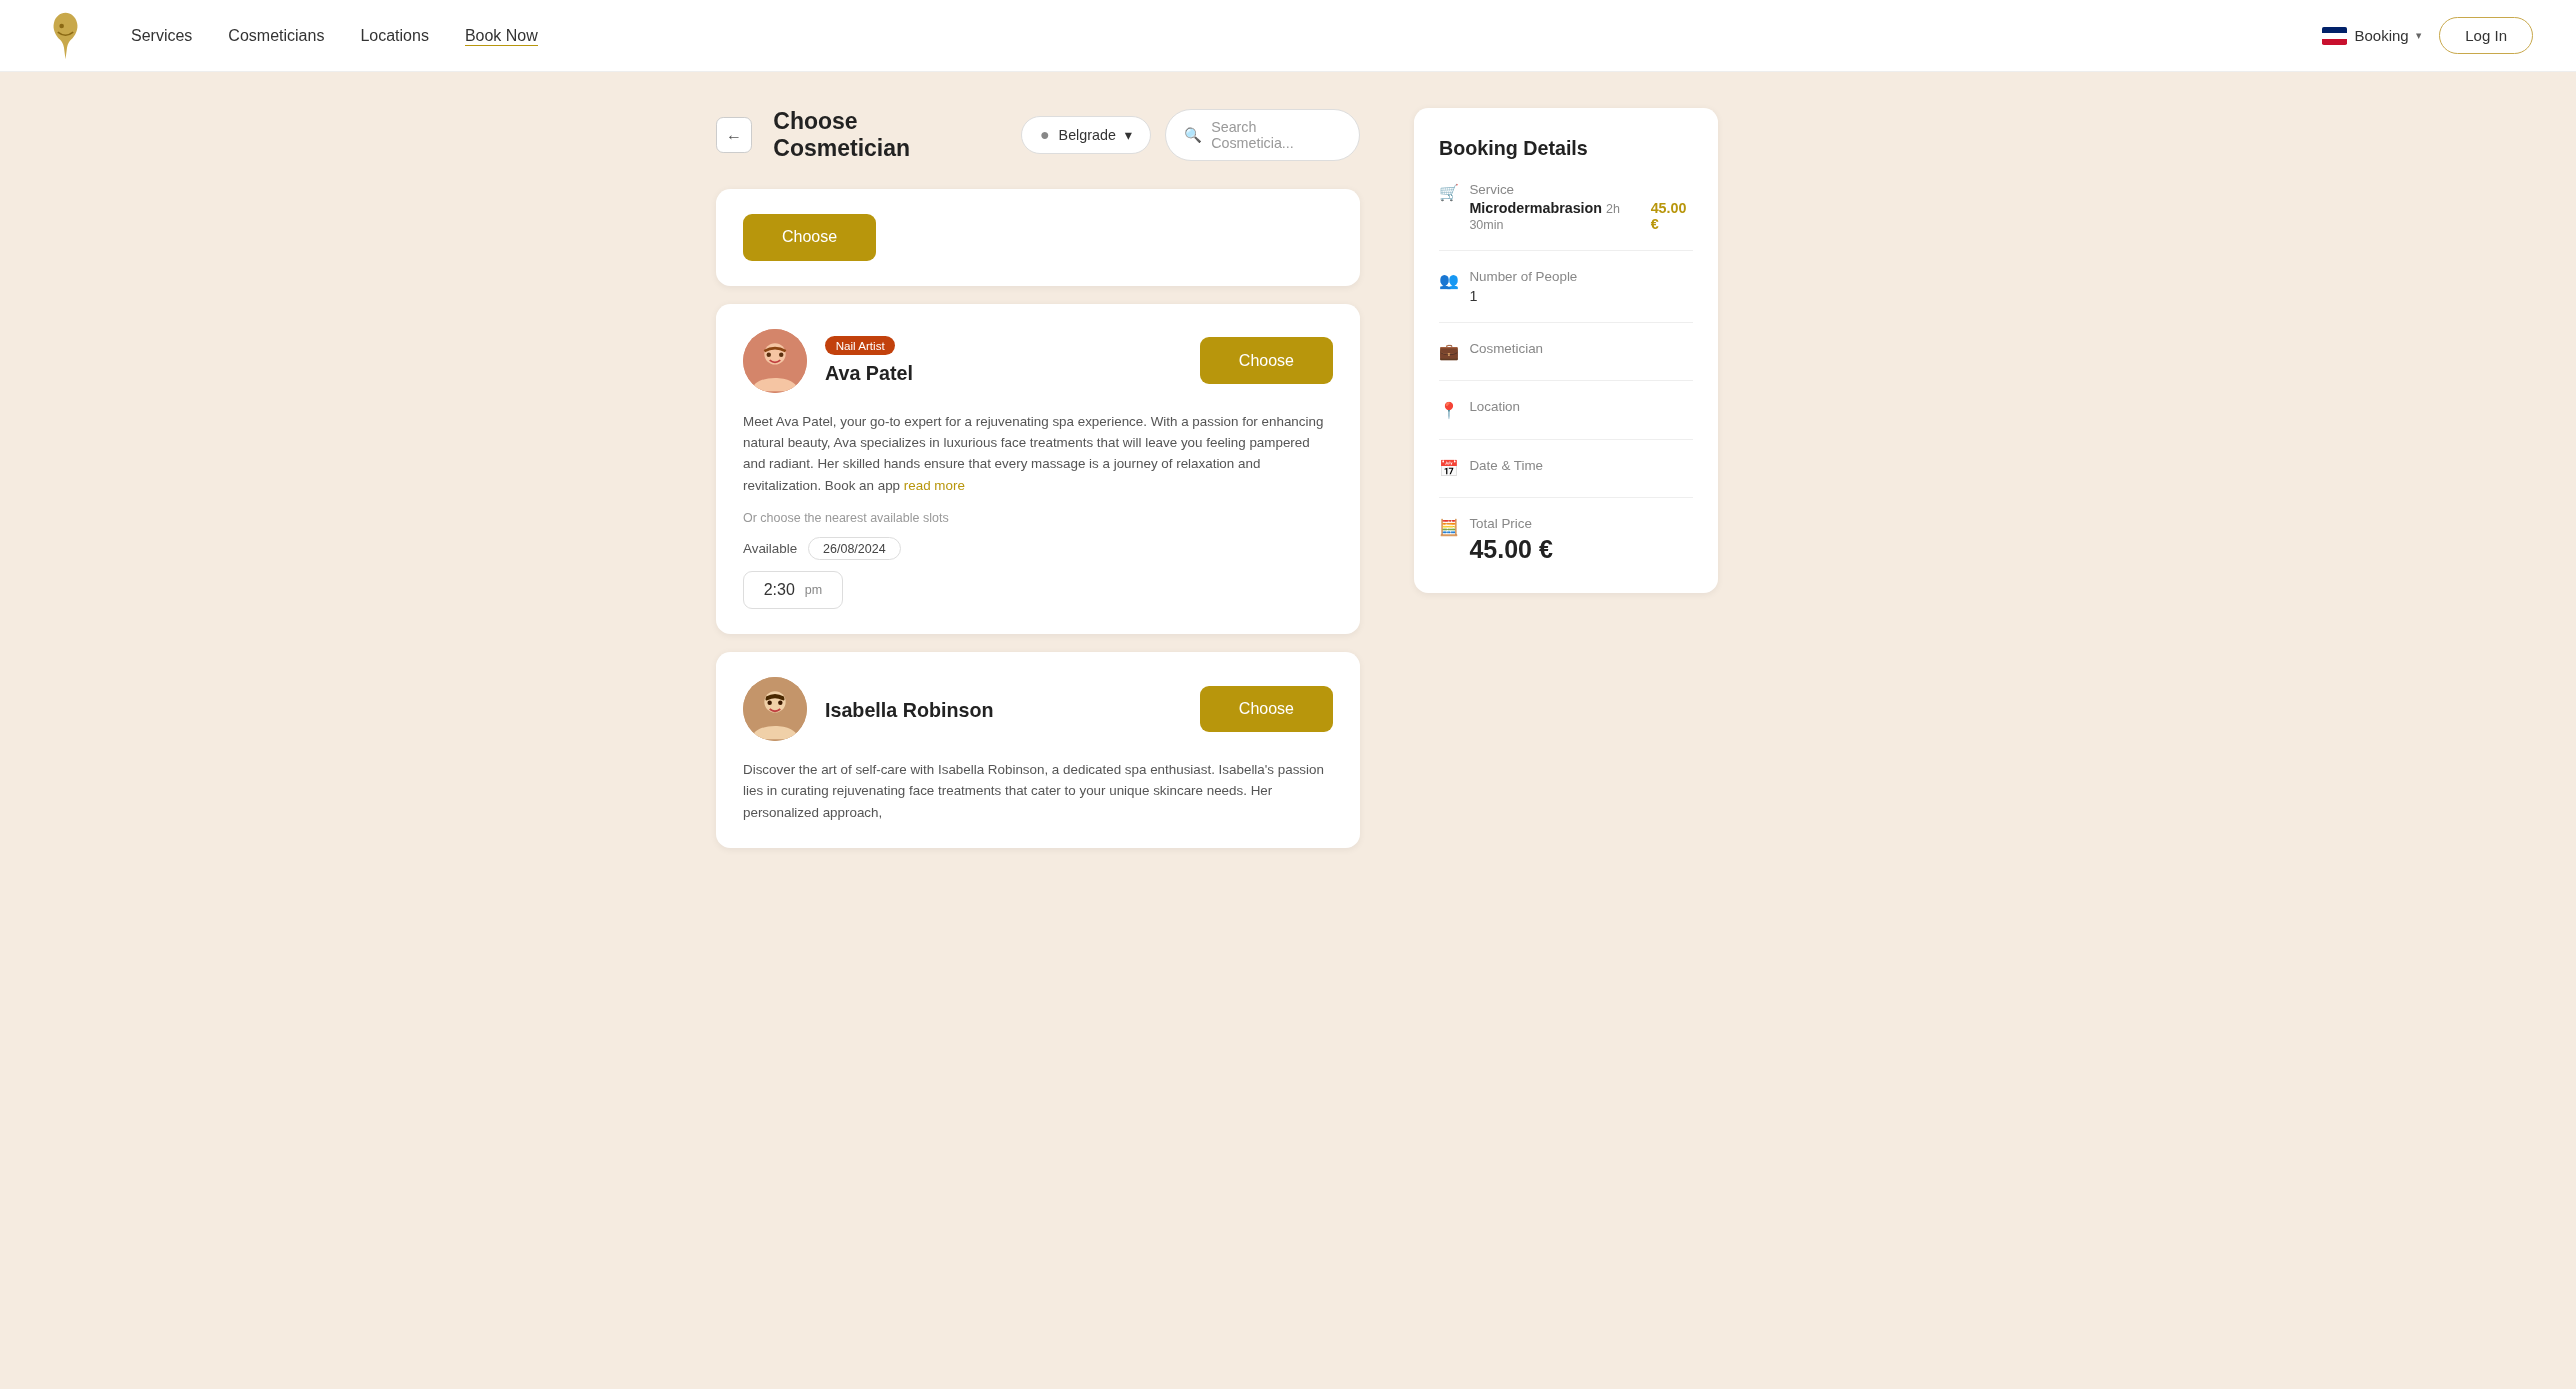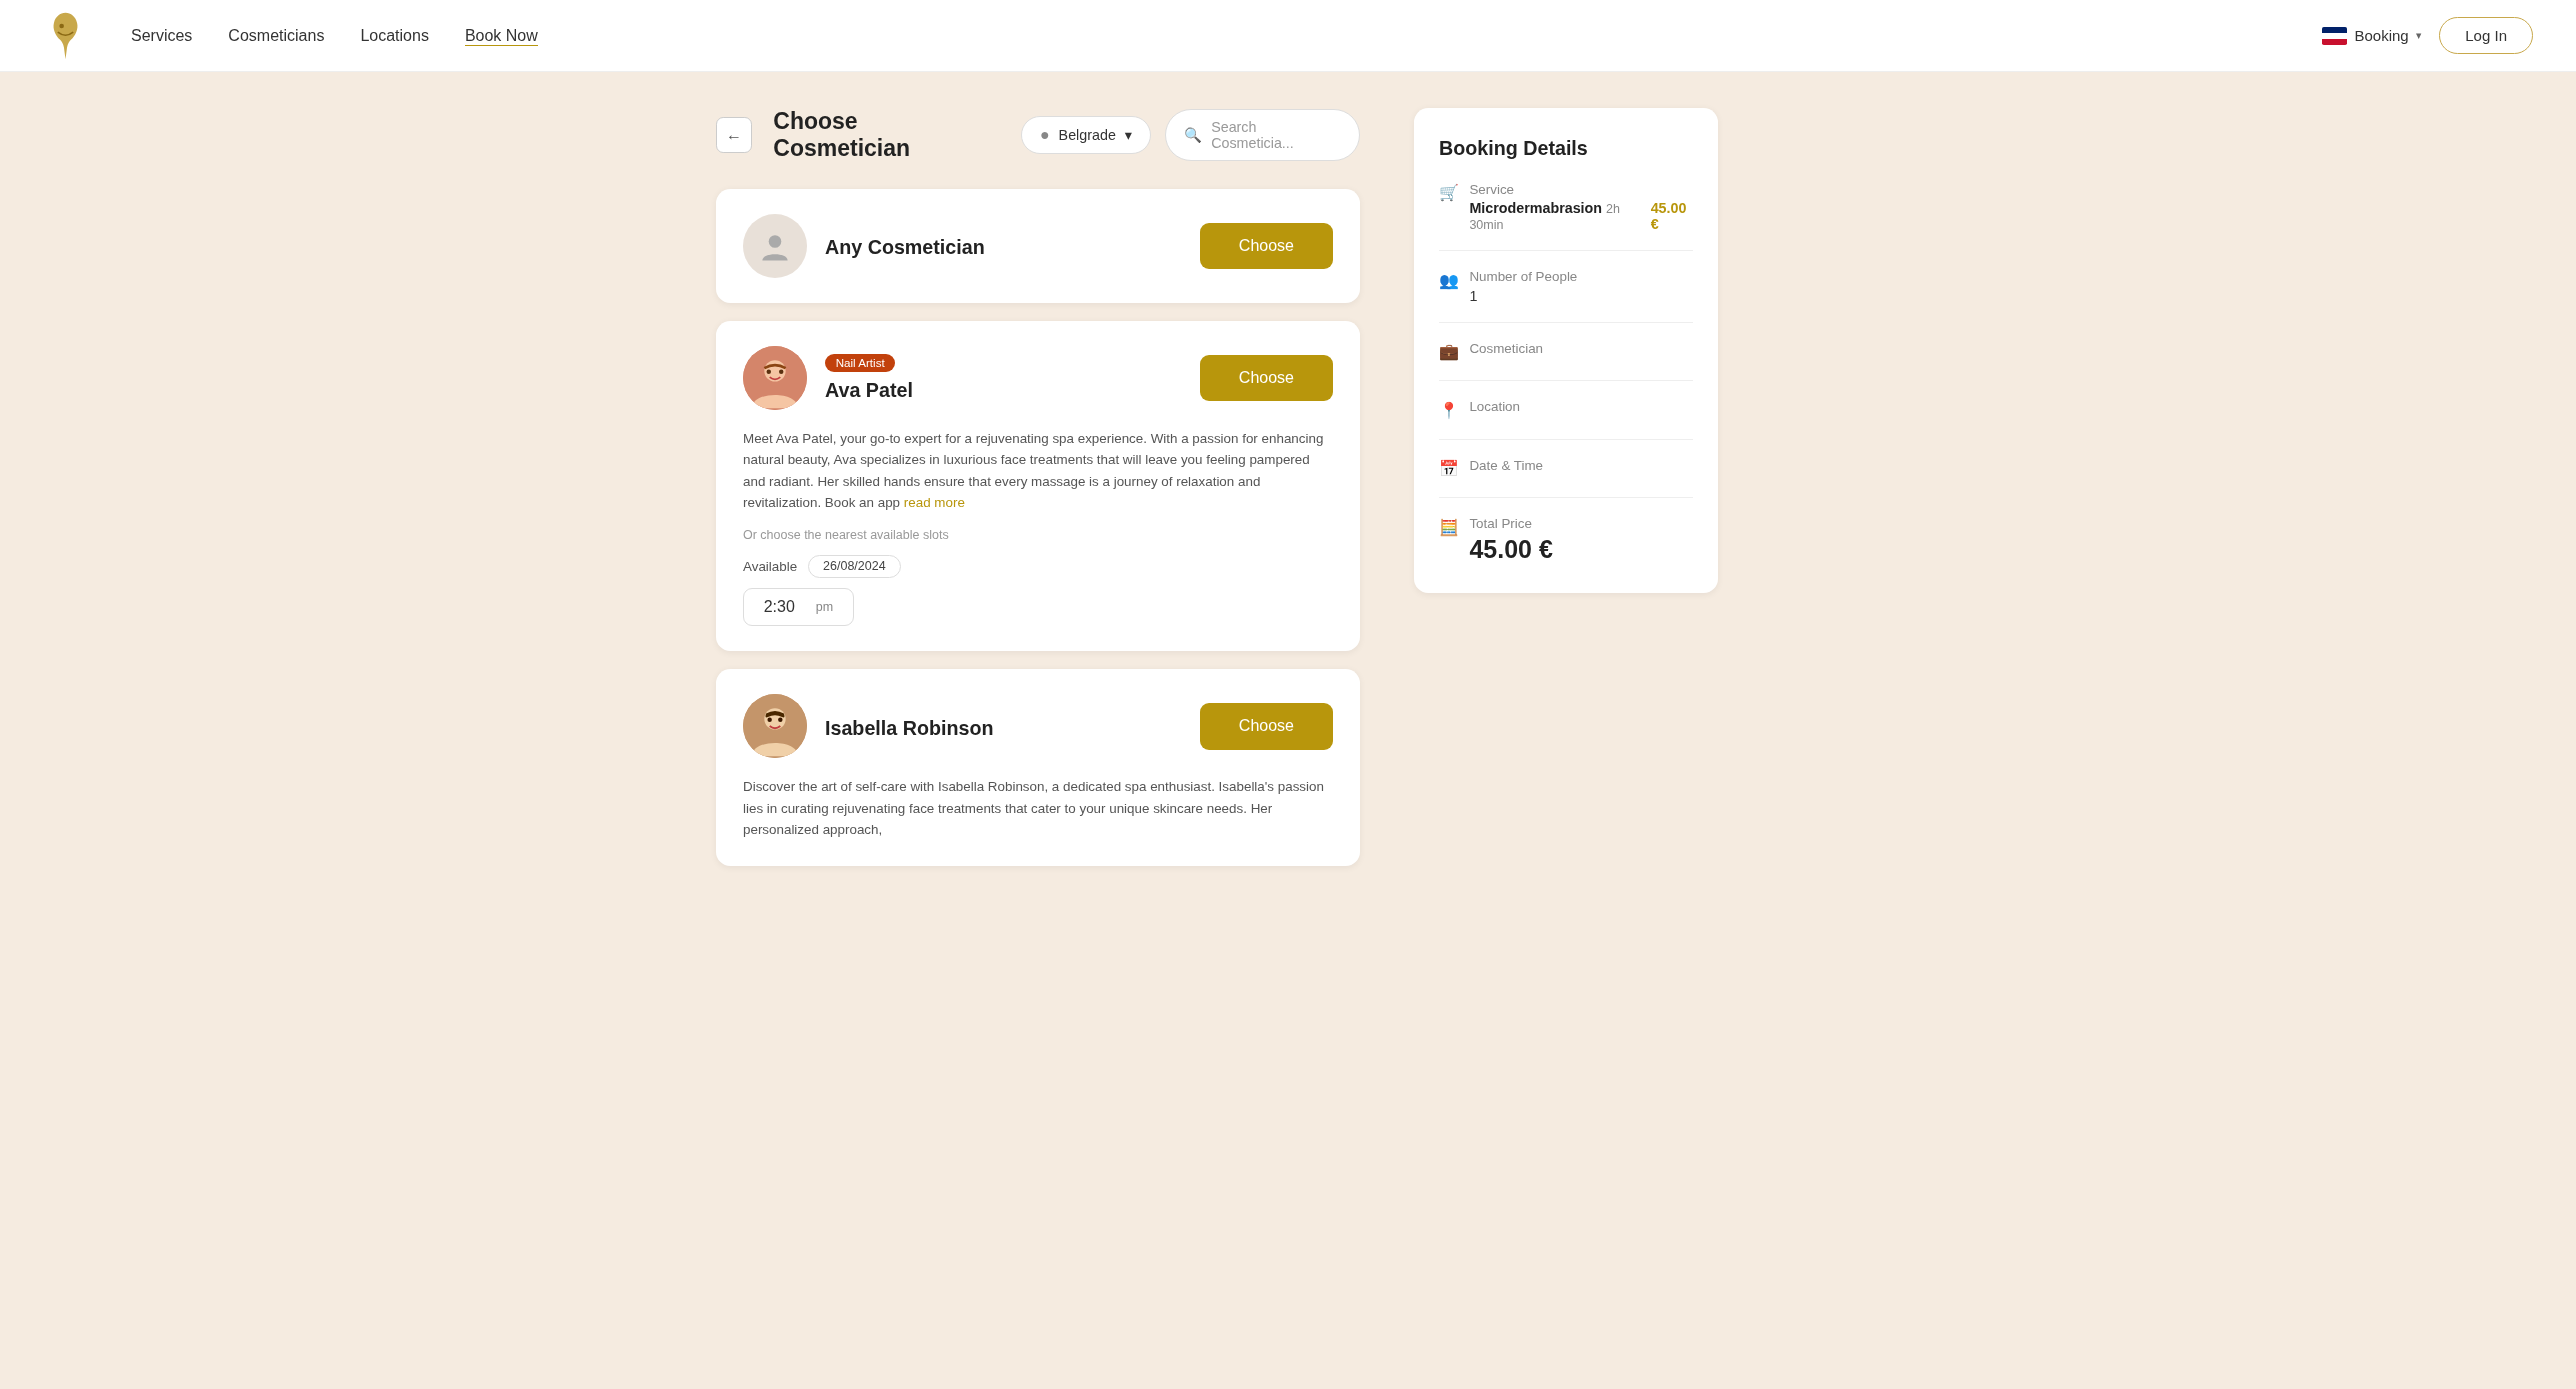--- a/index.html
+++ b/index.html
@@ -270,21 +270,21 @@
       border: 1.3px solid #ddd;
       border-radius: 18px;
       padding: 3.6px 14.3px;
       font-size: 12.5px;
       color: #444;
     }
 
     .time-slot {
       display: inline-flex;
       align-items: center;
-      gap: 21px;
+      gap: 10px;
       border: 1.3px solid #ddd;
       border-radius: 9px;
       padding: 9px 19.7px;
       font-size: 16px;
       font-weight: 500;
       color: #333;
       margin-top: 10.7px;
       cursor: pointer;
       background: #fff;
     }
@@ -428,29 +428,20 @@
         </div>
         <div class="search-box">
           <span class="search-icon">🔍</span>
           <span>Search Cosmeticia...</span>
         </div>
       </div>
     </div>
 
     <div class="card">
       <div class="card-main-row">
-        <div class="card-left">
-          <div class="avatar">
-            <svg class="person-svg" viewBox="0 0 40 40" fill="none" xmlns="http://www.w3.org/2000/svg">
-              <circle cx="20" cy="15" r="7" fill="#aaa"></circle>
-              <path d="M6 36 C6 27 34 27 34 36" fill="#aaa"></path>
-            </svg>
-          </div>
-          <span class="cosmetician-name">Any Cosmetician</span>
-        </div>
         <button class="choose-btn">Choose</button>
       </div>
     </div>
 
     <div class="card">
       <div class="card-main-row">
         <div class="card-left">
           <div class="avatar avatar-ava">
             <svg viewBox="0 0 72 72" fill="none" xmlns="http://www.w3.org/2000/svg" width="64" height="64">
               <circle cx="36" cy="36" r="36" fill="#d4856a"></circle>

